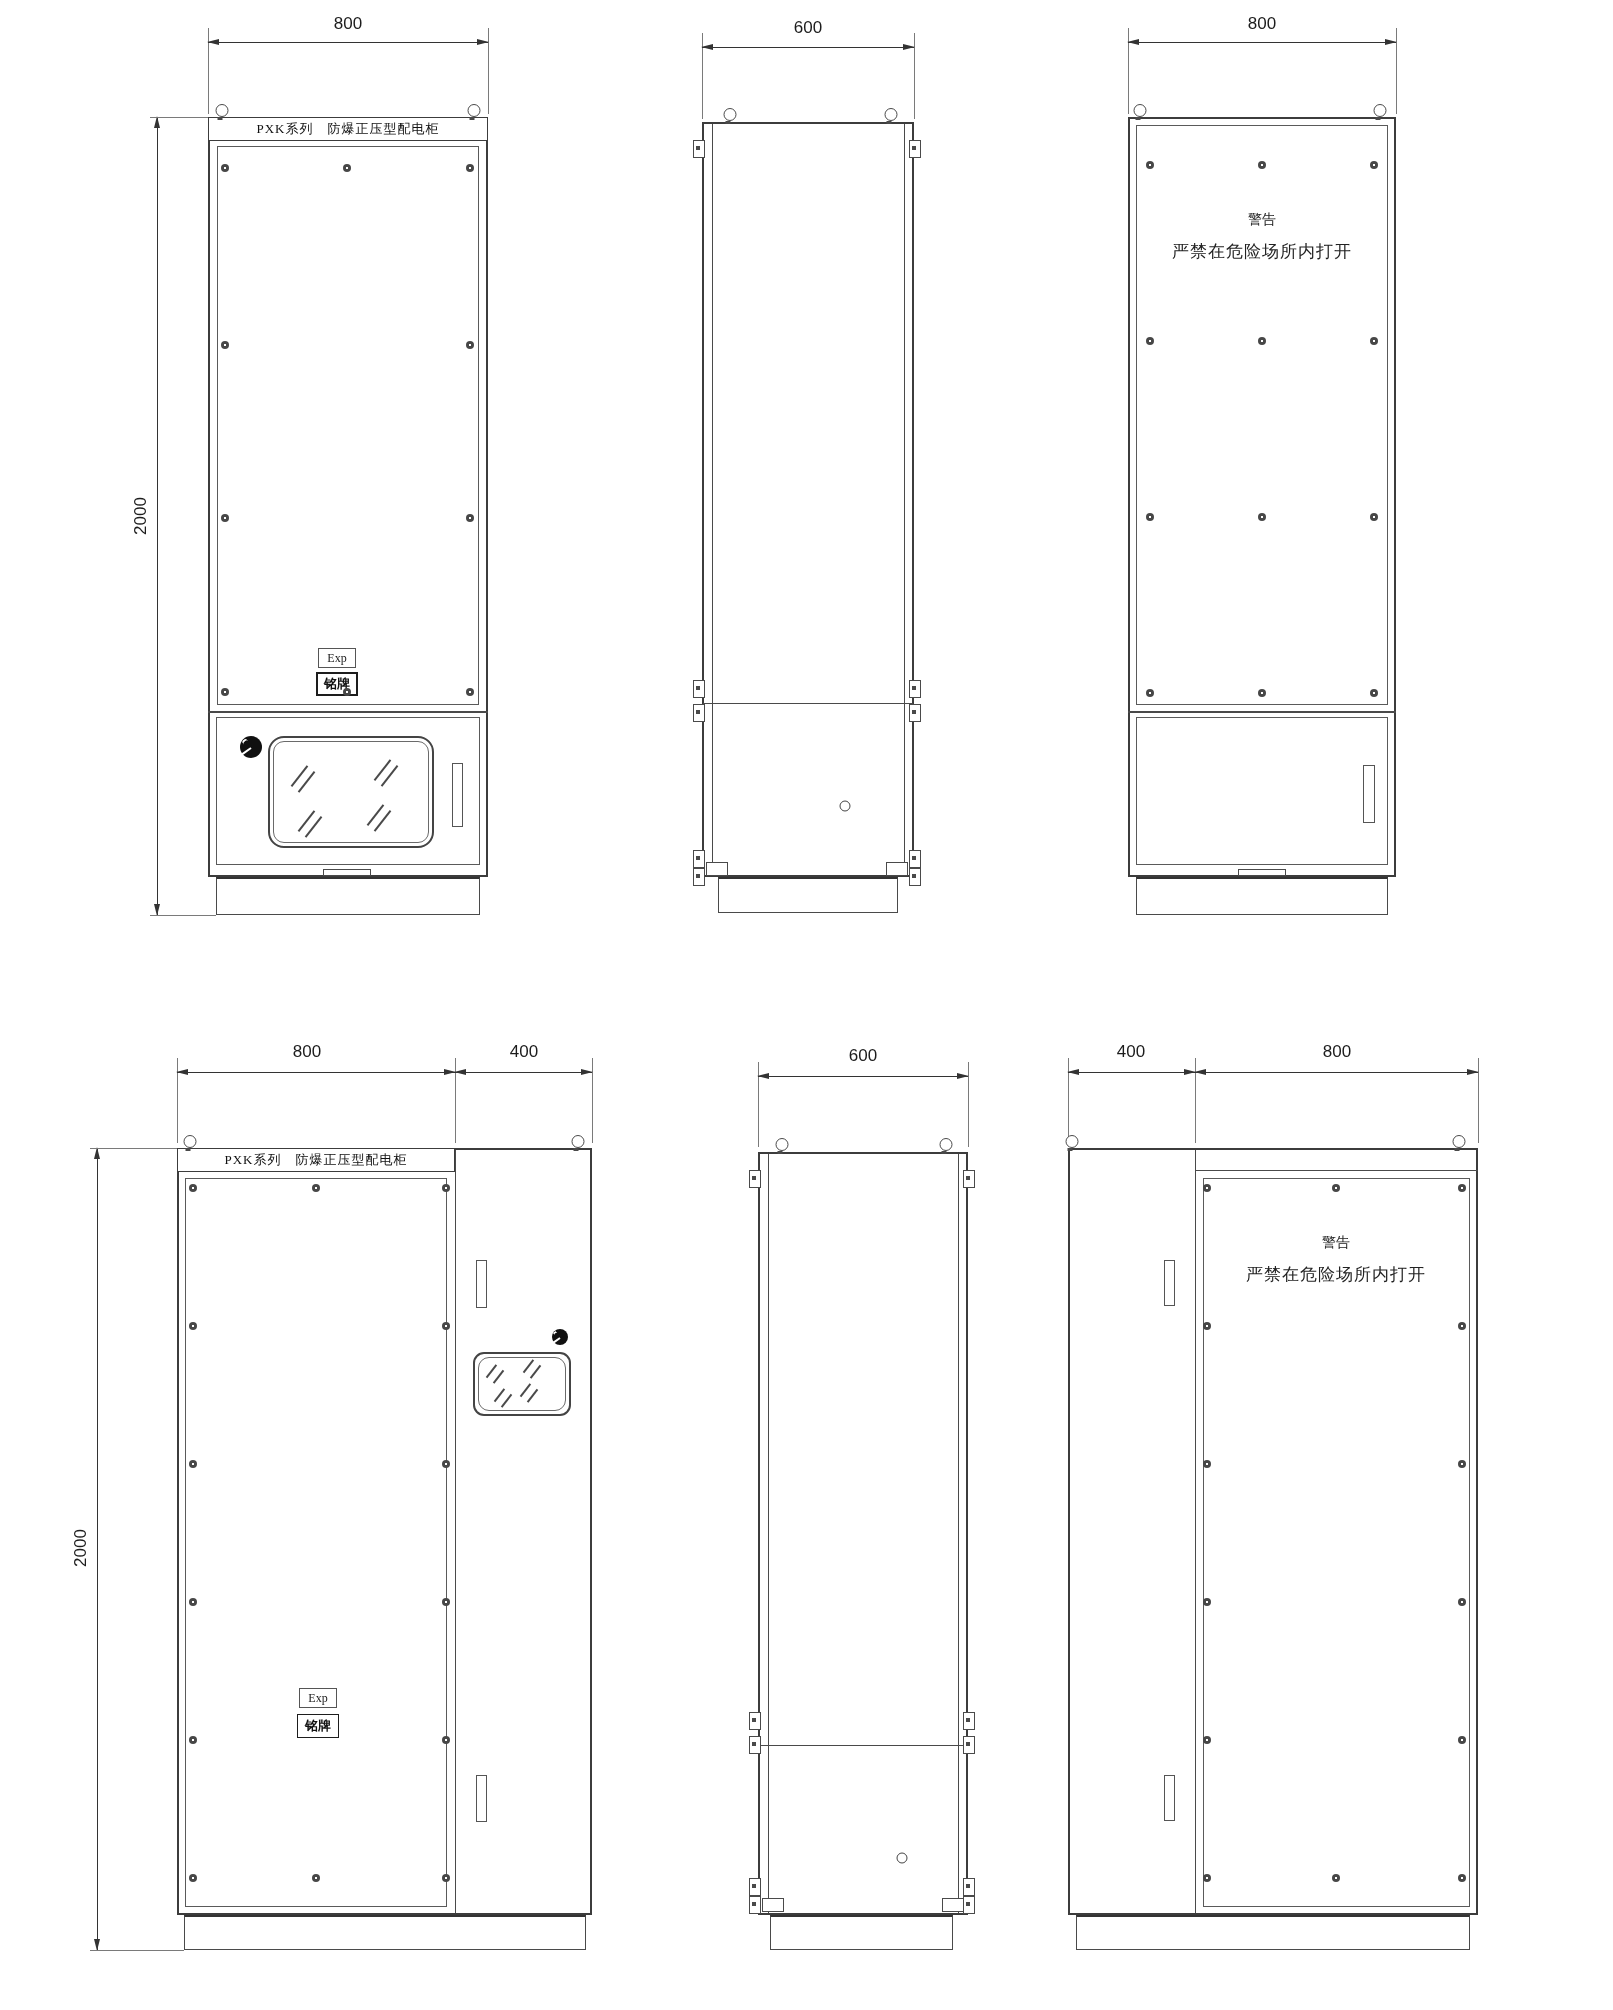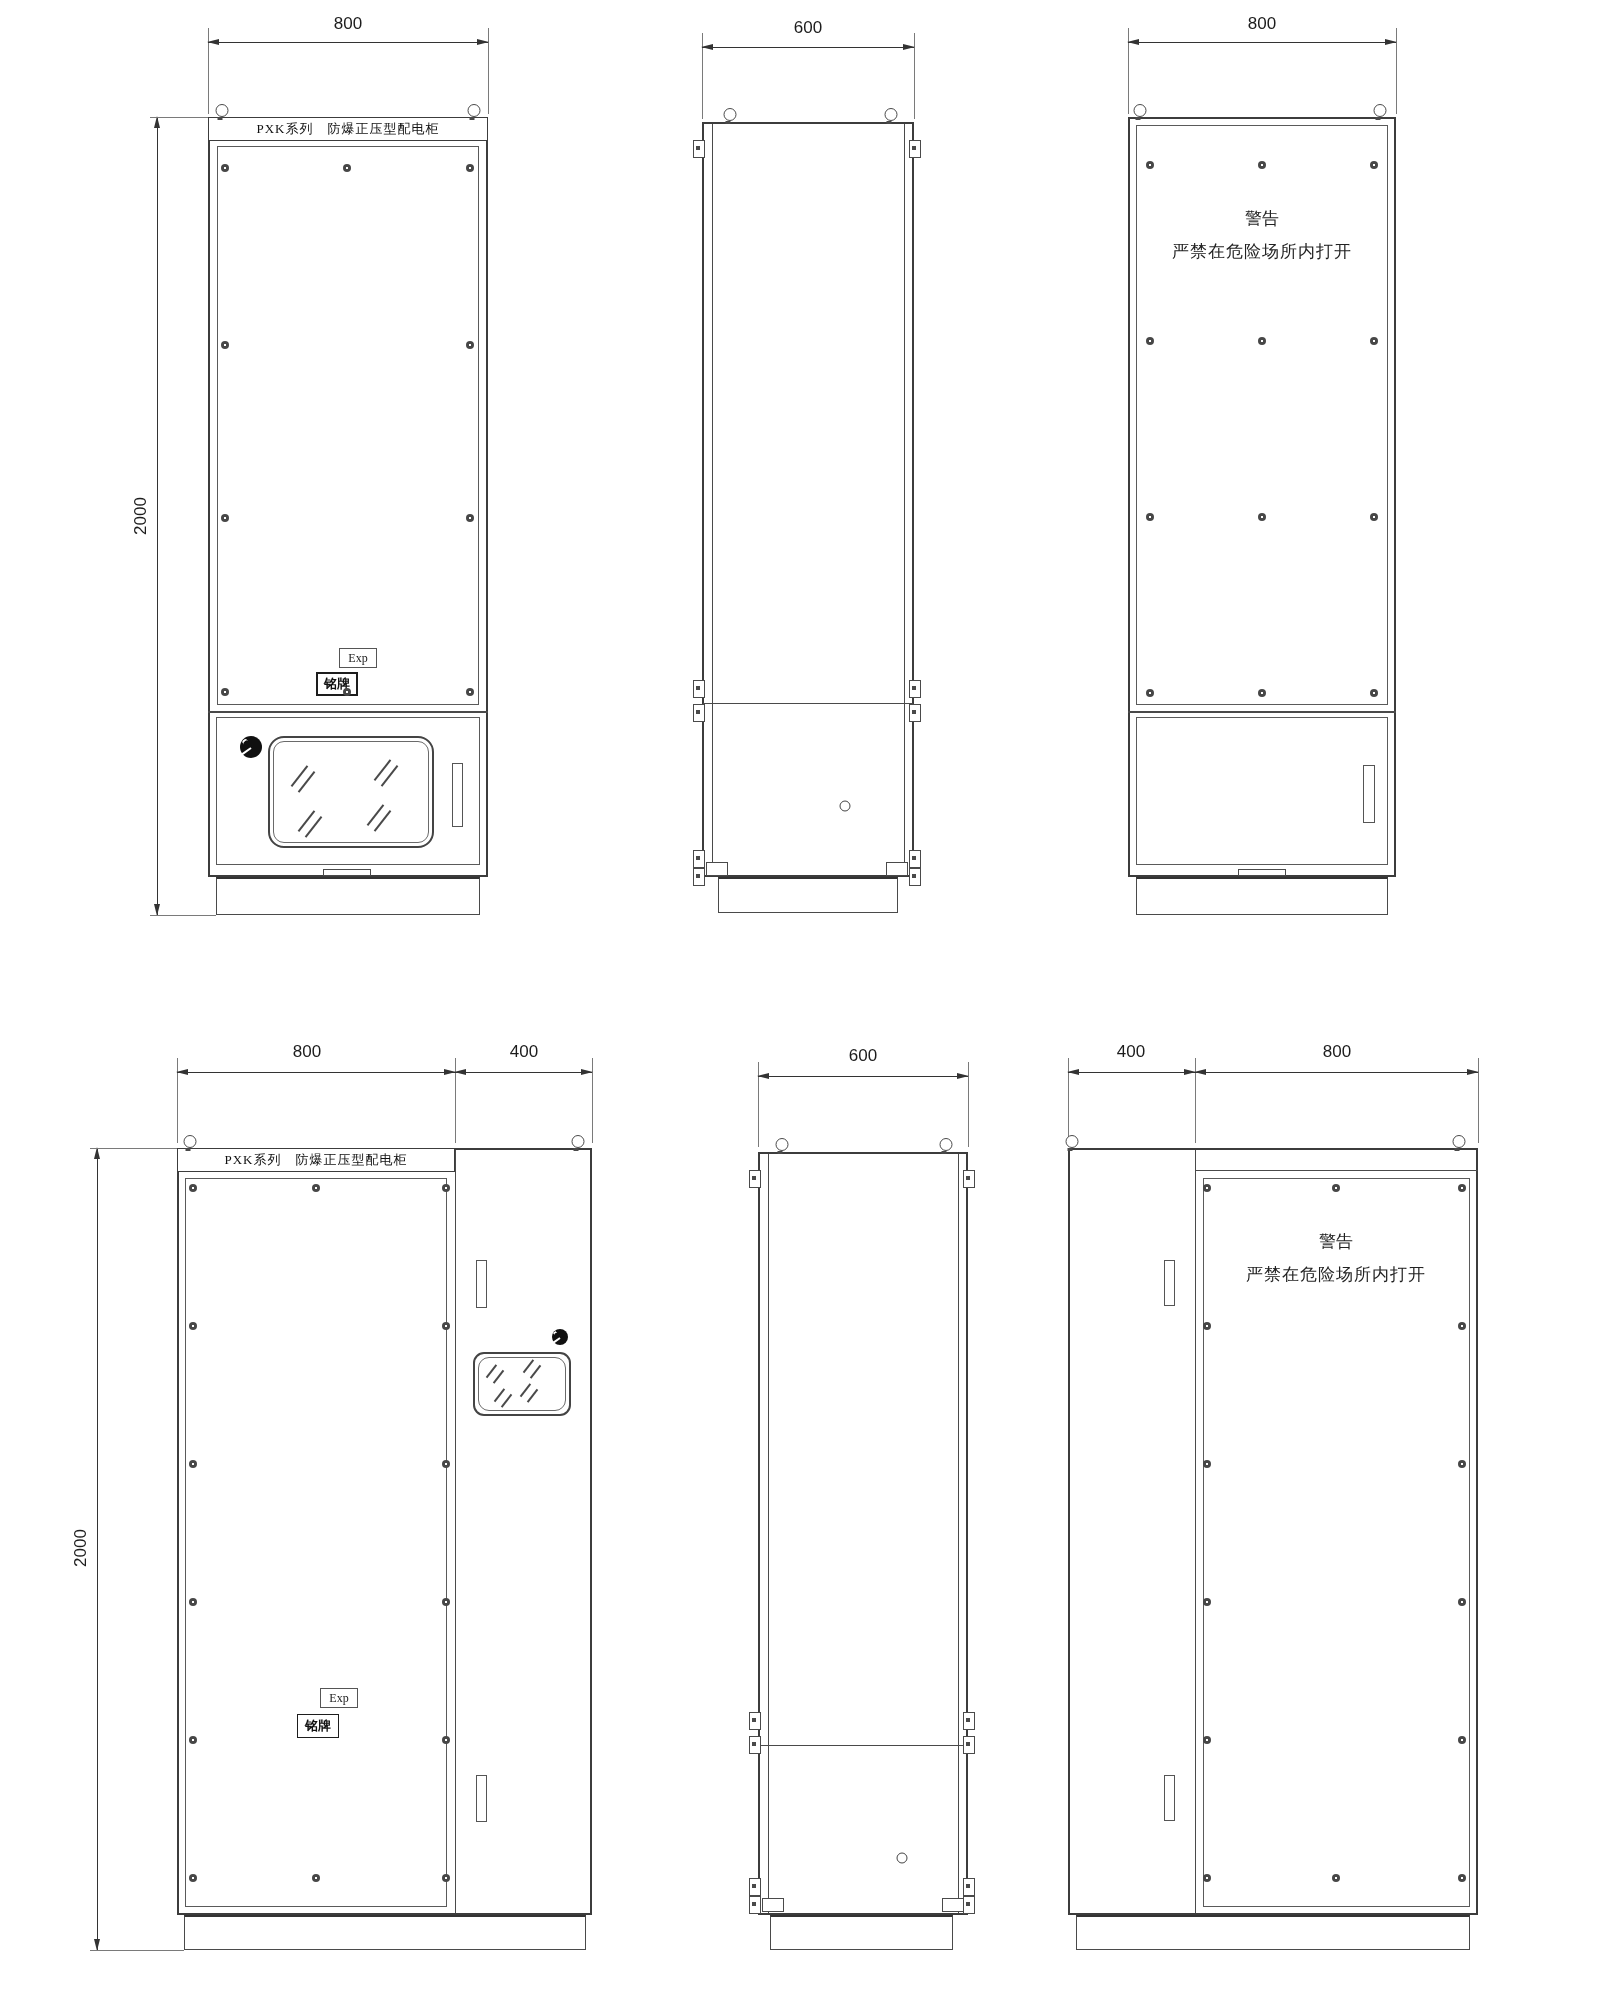--- a/index.html
+++ b/index.html
@@ -5,24 +5,24 @@
   html,body{margin:0;padding:0;background:#fff;}
   #canvas{position:relative;width:1613px;height:2010px;background:#fff;overflow:hidden;
           font-family:"Liberation Sans",sans-serif;}
   .face{position:absolute;box-sizing:border-box;border:2px solid #3c3c3c;background:#fff;}
   .panel{position:absolute;box-sizing:border-box;border:1px solid #5a5a5a;}
   .hline{position:absolute;height:0;border-top:1px solid #4a4a4a;}
   .vline{position:absolute;width:0;border-left:1px solid #4a4a4a;}
   .band{position:absolute;box-sizing:border-box;border:1px solid #3c3c3c;display:flex;align-items:center;justify-content:center;
         font:13px "Liberation Serif",serif;color:#111;letter-spacing:1px;background:#fff;}
   .warning{position:absolute;text-align:center;font-family:"Liberation Serif",serif;color:#222;}
-  .warning .w1{font-size:17px;line-height:30px;font-family:Liberation Mono, monospace;}
+  .warning .w1{font-size:14px;line-height:30px;}
   .warning .w2{font-size:17px;line-height:34px;letter-spacing:1px;}
   .expbox{position:absolute;box-sizing:border-box;border:1px solid #555;display:flex;align-items:center;justify-content:center;
-          font:12px "Liberation Serif",serif;color:#222;background:#fff;margin-left:21px;}
+          font:12px "Liberation Serif",serif;color:#222;background:#fff;}
   .plate{position:absolute;box-sizing:border-box;border:2px solid #1d1d1d;display:flex;align-items:center;justify-content:center;
          font:bold 13px "Liberation Serif",serif;color:#111;background:#fff;}
   .plate.thin{border-width:1.5px;}
   .window{position:absolute;box-sizing:border-box;border:2px solid #444;border-radius:16px;background:#fff;}
   .window::after{content:"";position:absolute;inset:3px;border:1px solid #6a6a6a;border-radius:11px;}
   .gmark{position:absolute;height:7px;border-top:2px solid #4a4a4a;border-bottom:2px solid #4a4a4a;
          transform:translate(-50%,-50%) rotate(-52deg);}
   .screw{position:absolute;width:8px;height:8px;border-radius:50%;transform:translate(-50%,-50%);
          background:radial-gradient(circle,#ffffff 0 1.2px,#474747 1.2px 100%);}
   .eye{position:absolute;width:11px;height:11px;border:1.6px solid #4a4a4a;border-radius:50%;transform:translate(-50%,0);background:#fff;}

